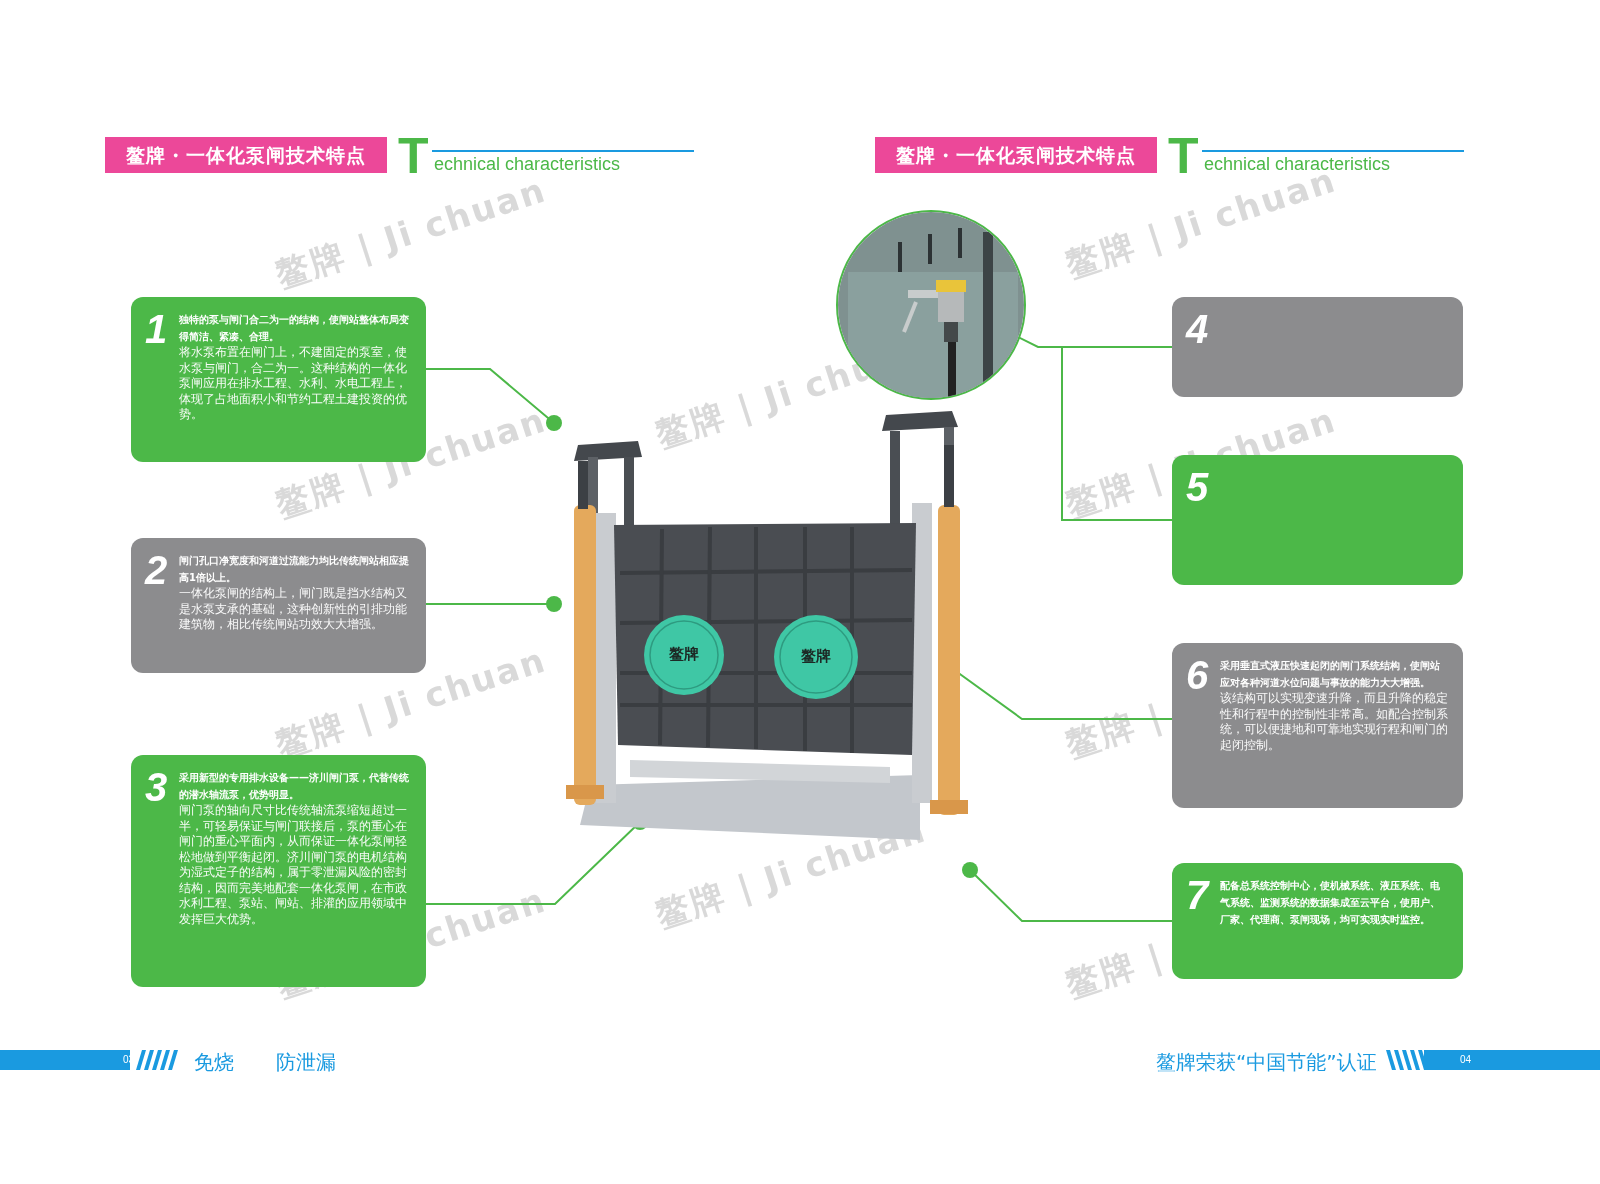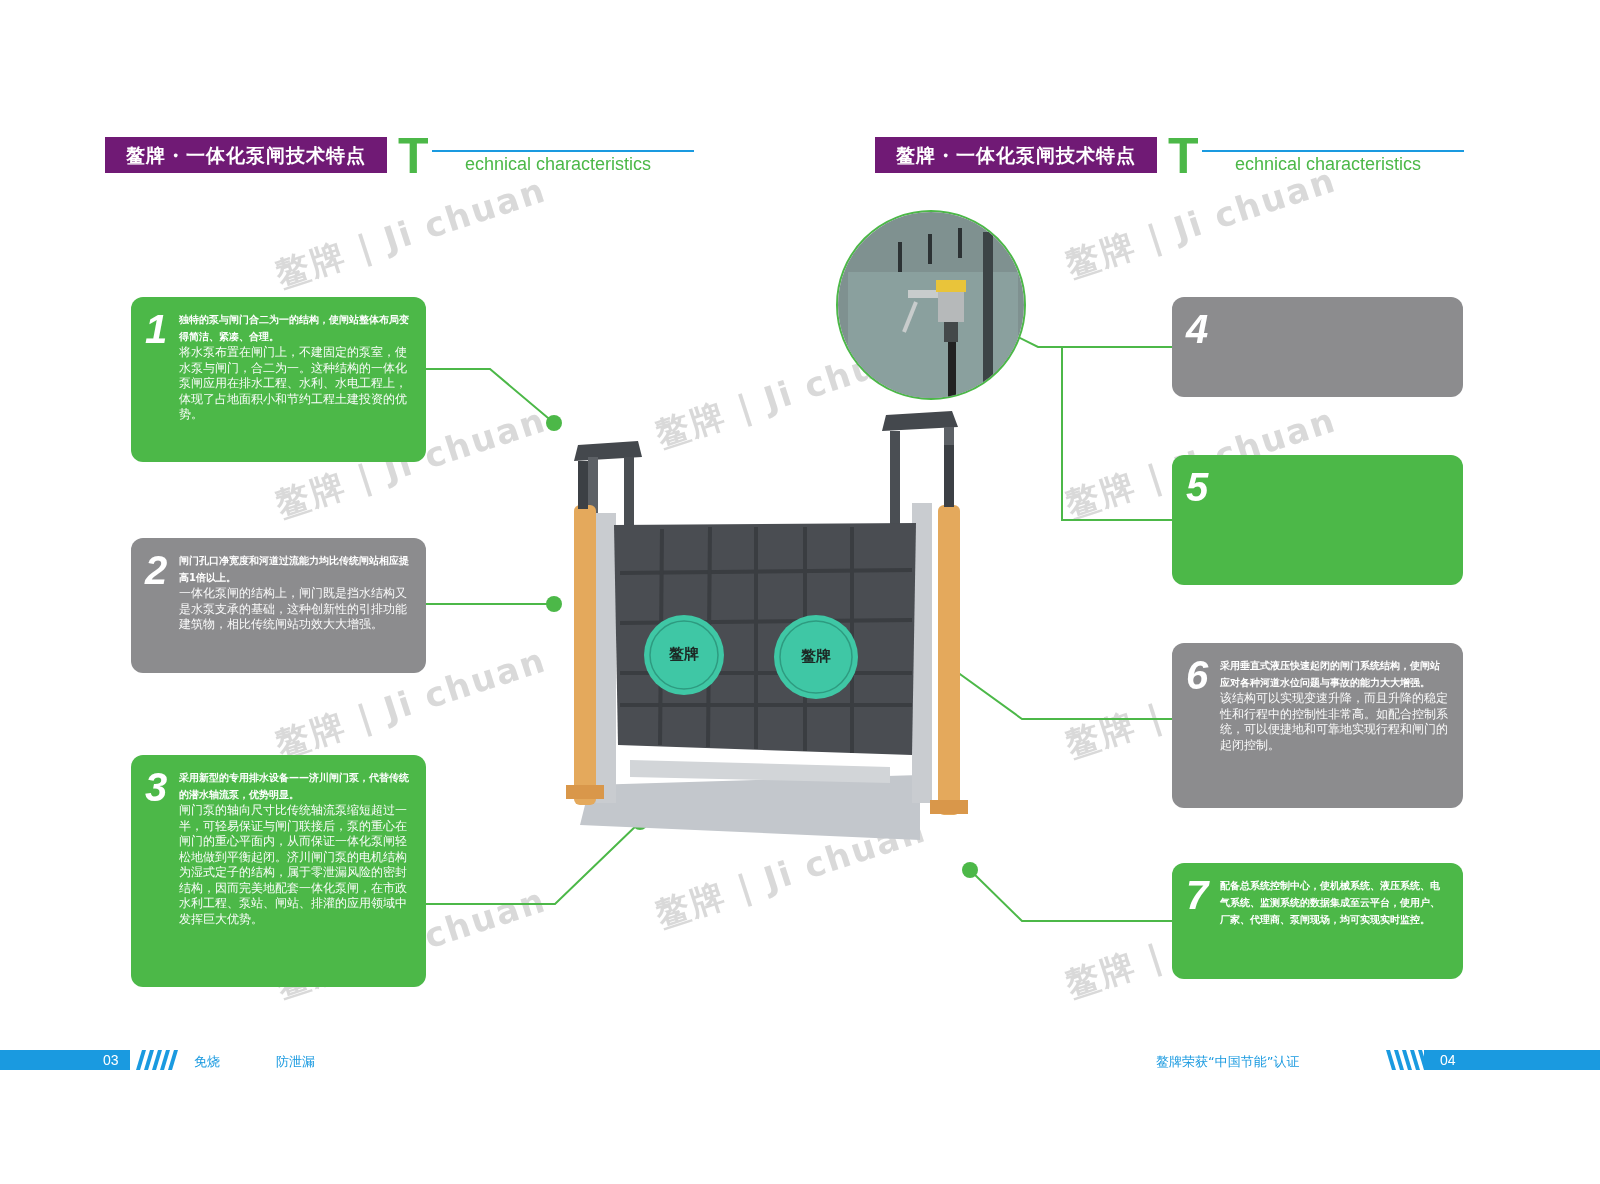--- a/index.html
+++ b/index.html
@@ -5,31 +5,31 @@
   html, body { margin: 0; padding: 0; }
   body {
     width: 1600px; height: 1184px; position: relative; overflow: hidden;
     background: #ffffff;
     font-family: "DejaVu Sans", "Liberation Sans", sans-serif;
   }
   .abs { position: absolute; }
 
   
   .hdr-box {
-    position: absolute; height: 36px; background: #701a75; color: #fff;
+    position: absolute; height: 36px; background: #ec4899; color: #fff;
     font-weight: bold; font-size: 19px; line-height: 36px; text-align: center;
     letter-spacing: 1px;
   }
   .hdr-T {
     position: absolute; font-family: "Liberation Sans", sans-serif;
     font-weight: bold; font-size: 50px; color: #4cb848; line-height: 44px;
   }
   .hdr-sub {
     position: absolute; font-family: "Liberation Sans", sans-serif;
-    font-size: 18px; color: #4cb848; margin-left: 31px;
+    font-size: 18px; color: #4cb848;
   }
   .hdr-line { position: absolute; height: 2px; background: #1a9ae0; }
 
   
   .card {
     position: absolute; border-radius: 12px; color: #fff; box-sizing: border-box;
     padding: 14px 14px 10px 48px;
   }
   .card.green { background: #4cb848; }
   .card.gray { background: #8c8c8e; }
@@ -46,22 +46,22 @@
 
   
   .wm {
     position: absolute; color: rgba(170,170,170,0.45); font-weight: bold;
     font-size: 34px; transform: rotate(-18deg); white-space: nowrap;
     font-family: "DejaVu Sans", sans-serif; letter-spacing: 2px;
   }
 
   
   .foot-bar { position: absolute; height: 20px; background: #1a9ae0; }
-  .foot-num { position: absolute; color: #fff; font-size: 14px; line-height: 20px; font-family: "Liberation Sans", sans-serif; }
-  .foot-text { position: absolute; color: #1a9ae0; font-size: 13px; line-height: 24px; }
+  .foot-num { position: absolute; color: #fff; font-size: 10px; line-height: 20px; font-family: "Liberation Sans", sans-serif; margin-left: 20px; }
+  .foot-text { position: absolute; color: #1a9ae0; font-size: 20px; line-height: 24px; }
 </style>
 </head>
 <body>
 
 <div class="wm" style="left:270px;top:210px;">鳌牌 | Ji chuan</div>
 <div class="wm" style="left:270px;top:440px;">鳌牌 | Ji chuan</div>
 <div class="wm" style="left:270px;top:680px;">鳌牌 | Ji chuan</div>
 <div class="wm" style="left:270px;top:920px;">鳌牌 | Ji chuan</div>
 <div class="wm" style="left:650px;top:370px;">鳌牌 | Ji chuan</div>
 <div class="wm" style="left:650px;top:850px;">鳌牌 | Ji chuan</div>

